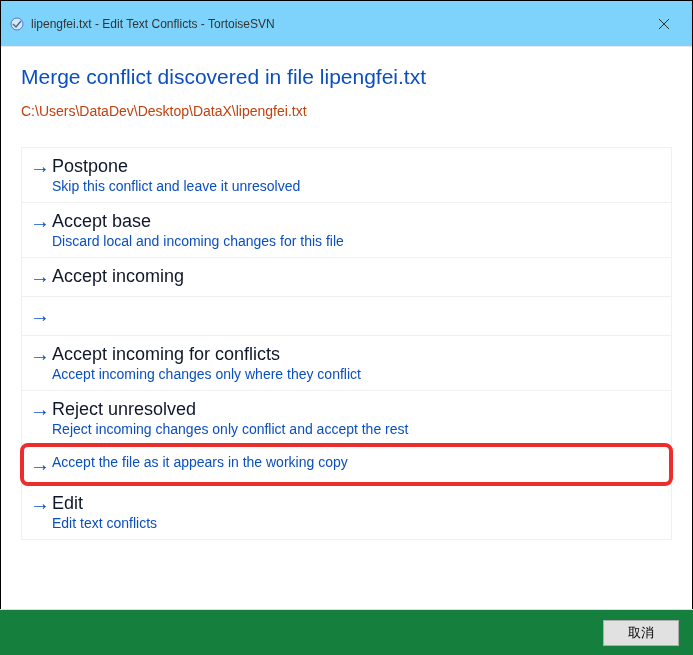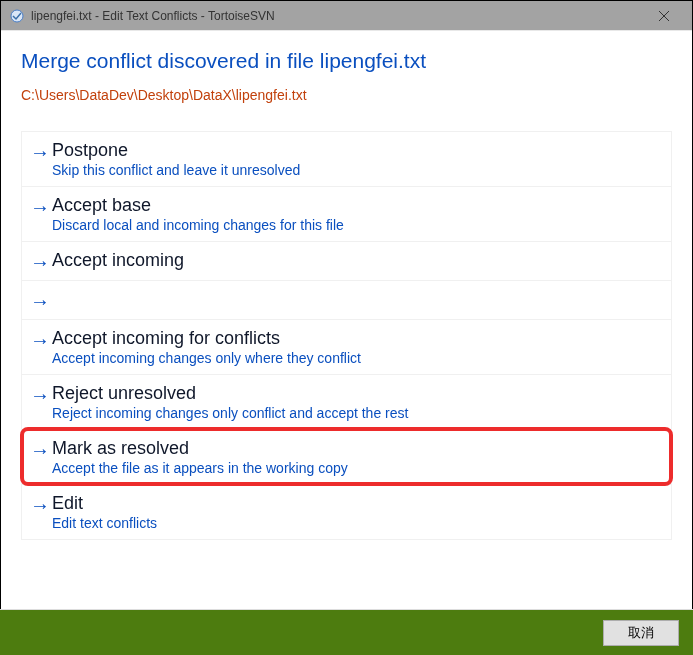--- a/index.html
+++ b/index.html
@@ -5,25 +5,25 @@
     * { box-sizing: border-box; margin: 0; padding: 0; }
     body {
       font-family: "Segoe UI", Tahoma, sans-serif;
       background: #fff;
       width: 693px;
       height: 655px;
       overflow: hidden;
       border: 1px solid #000;
     }
     .titlebar {
-      height: 30px;
+      height: 46px;
       display: flex;
       align-items: center;
       padding: 0 8px;
-      background: #a3a3a3;
+      background: #7dd3fc;
       border-bottom: 1px solid #e8e8e8;
     }
     .titlebar .app-icon {
       width: 16px; height: 16px;
       margin-right: 6px;
       display: flex; align-items: center; justify-content: center;
     }
     .titlebar .title-text {
       font-size: 12px;
       color: #333;
@@ -83,21 +83,21 @@
     }
     .opt-desc {
       font-size: 14px;
       color: #0a4fbf;
       margin-top: 1px;
     }
     .footer {
       position: absolute;
       bottom: 0; left: 0; right: 0;
       height: 46px;
-      background: #4d7c0f;
+      background: #15803d;
       border-top: 1px solid #ddd;
       display: flex;
       justify-content: flex-end;
       align-items: center;
       padding: 0 14px;
     }
     .cancel-btn {
       min-width: 76px;
       height: 26px;
       background: #e1e1e1;
@@ -163,21 +163,20 @@
       <div class="option">
         <span class="arrow">→</span>
         <div class="opt-text">
           <div class="opt-title">Reject unresolved</div>
           <div class="opt-desc">Reject incoming changes only conflict and accept the rest</div>
         </div>
       </div>
       <div class="option highlighted">
         <span class="arrow">→</span>
         <div class="opt-text">
-          <div class="opt-title">Mark as resolved</div>
           <div class="opt-desc">Accept the file as it appears in the working copy</div>
         </div>
       </div>
       <div class="option">
         <span class="arrow">→</span>
         <div class="opt-text">
           <div class="opt-title">Edit</div>
           <div class="opt-desc">Edit text conflicts</div>
         </div>
       </div>

